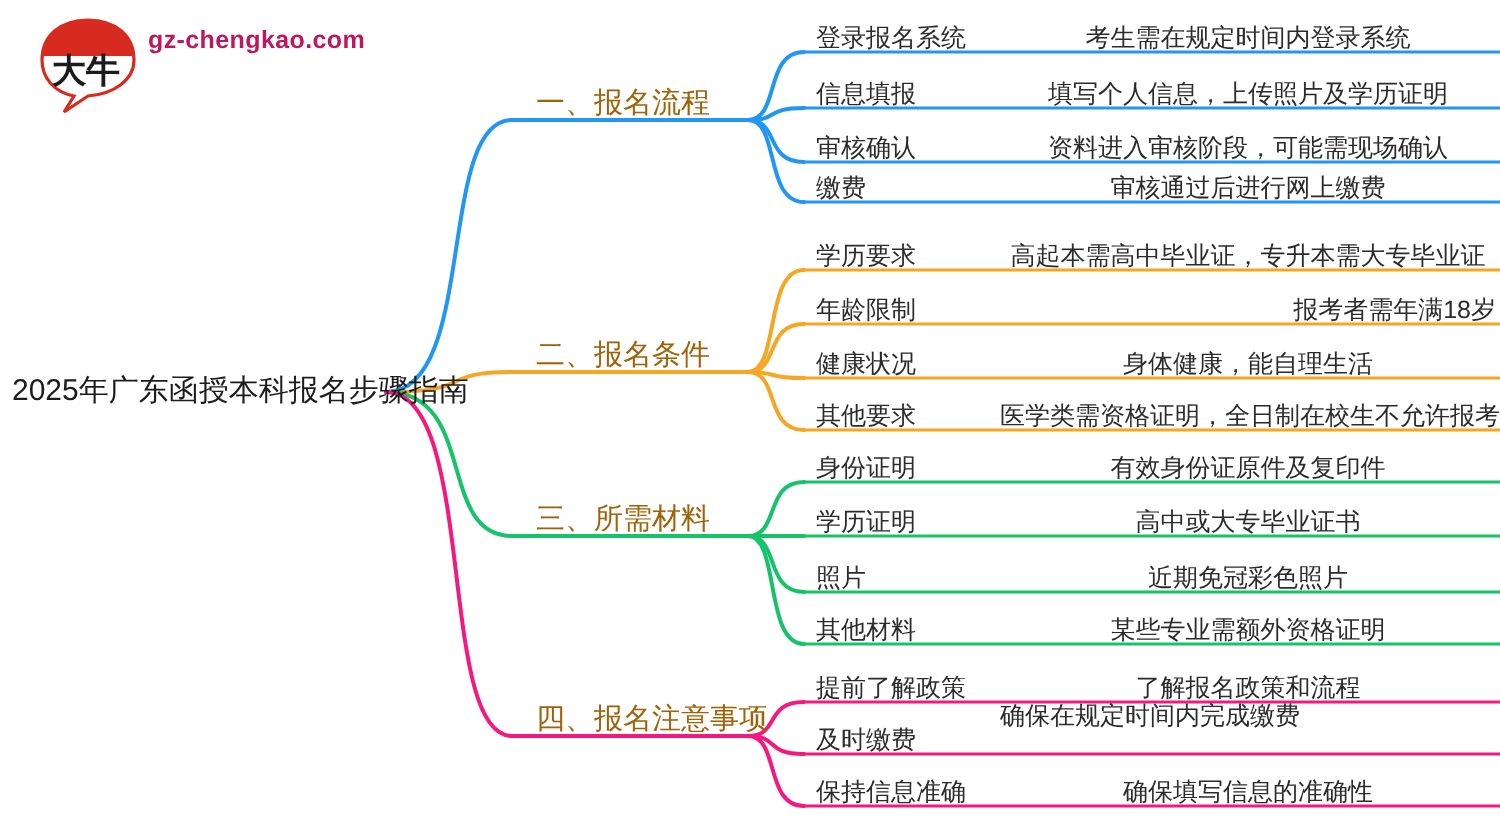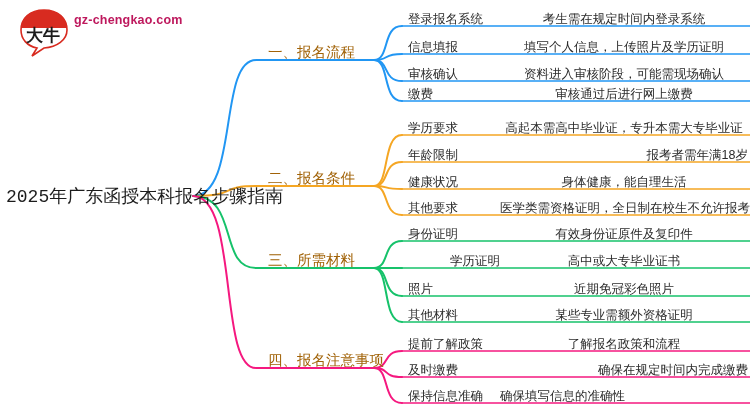--- a/index.html
+++ b/index.html
@@ -62,25 +62,24 @@
   }
 
   
   .node {
     position: absolute;
     white-space: nowrap;
     color: #2b2b2b;
     line-height: 1;
   }
   .root-node {
-    font-size: 18px;
+    font-size: 15px;
     color: #1c1c1c;
     left: 6px;
     top: 188px;
-    font-family: Liberation Mono, monospace;
   }
   .branch-node {
     font-size: 14.5px;
     color: #a16207;
   }
   .sub-node {
     font-size: 12.5px;
     color: #2b2b2b;
   }
   .leaf-node {
@@ -160,26 +159,26 @@
     <div class="node leaf-node" style="top: 122px; left: 500px; width: 248px; text-align: center;">高起本需高中毕业证，专升本需大专毕业证</div>
     <div class="node sub-node" style="left: 408px; top: 149px;">年龄限制</div>
     <div class="node leaf-node" style="top: 149px; left: 500px; width: 248px; text-align: right;">报考者需年满18岁</div>
     <div class="node sub-node" style="left: 408px; top: 176px;">健康状况</div>
     <div class="node leaf-node" style="top: 176px; left: 500px; width: 248px; text-align: center;">身体健康，能自理生活</div>
     <div class="node sub-node" style="left: 408px; top: 202px;">其他要求</div>
     <div class="node leaf-node" style="top: 202px; left: 500px; width: 248px; text-align: center;">医学类需资格证明，全日制在校生不允许报考</div>
     <div class="node branch-node" style="left: 268px; top: 253px;">三、所需材料</div>
     <div class="node sub-node" style="left: 408px; top: 228px;">身份证明</div>
     <div class="node leaf-node" style="top: 228px; left: 500px; width: 248px; text-align: center;">有效身份证原件及复印件</div>
-    <div class="node sub-node" style="left: 408px; top: 255px; margin-left: 42px;">学历证明</div>
+    <div class="node sub-node" style="left: 408px; top: 255px;">学历证明</div>
     <div class="node leaf-node" style="top: 255px; left: 500px; width: 248px; text-align: center;">高中或大专毕业证书</div>
     <div class="node sub-node" style="left: 408px; top: 283px;">照片</div>
     <div class="node leaf-node" style="top: 283px; left: 500px; width: 248px; text-align: center;">近期免冠彩色照片</div>
     <div class="node sub-node" style="left: 408px; top: 309px;">其他材料</div>
     <div class="node leaf-node" style="top: 309px; left: 500px; width: 248px; text-align: center;">某些专业需额外资格证明</div>
     <div class="node branch-node" style="left: 268px; top: 353px;">四、报名注意事项</div>
     <div class="node sub-node" style="left: 408px; top: 338px;">提前了解政策</div>
     <div class="node leaf-node" style="top: 338px; left: 500px; width: 248px; text-align: center;">了解报名政策和流程</div>
     <div class="node sub-node" style="left: 408px; top: 364px;">及时缴费</div>
-    <div class="node leaf-node" style="top: 364px; left: 500px; width: 248px; text-align: right;">确保在规定时间内完成缴费</div>
+    <div class="node leaf-node" style="top: 352px; left: 500px; width: 248px; text-align: left;">确保在规定时间内完成缴费</div>
     <div class="node sub-node" style="left: 408px; top: 390px;">保持信息准确</div>
-    <div class="node leaf-node" style="top: 390px; left: 500px; width: 248px; ">确保填写信息的准确性</div>
+    <div class="node leaf-node" style="top: 390px; left: 500px; width: 248px; text-align: center;">确保填写信息的准确性</div>
   </div>
 
 </body></html>

